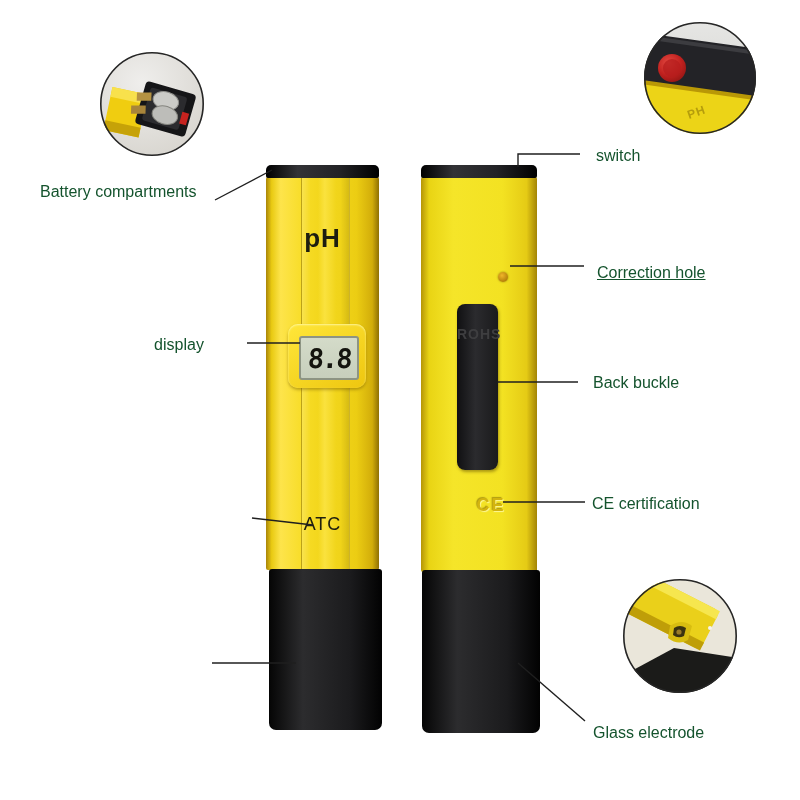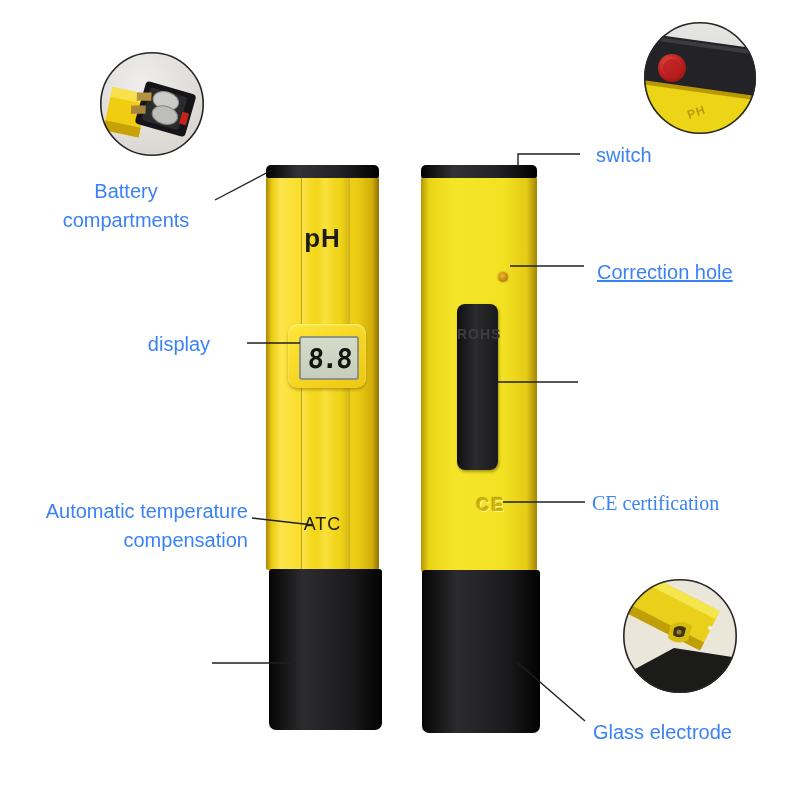--- a/index.html
+++ b/index.html
@@ -4,29 +4,29 @@
 <style>
   html,body{margin:0;padding:0;background:#fff;}
   .stage{position:relative;width:800px;height:800px;background:#ffffff;overflow:hidden;
          font-family:"Liberation Sans",sans-serif;color:#262626;}
 
   
   .leaders{position:absolute;left:0;top:0;z-index:5;pointer-events:none;}
   .leaders line,.leaders polyline{stroke:#1f1f1f;stroke-width:1.4;fill:none;}
 
   
-  .callout{position:absolute;font-size:20px;line-height:29px;color:#3b82f6;z-index:6;}
-  .cl-battery{left:40px;top:177px;width:172px;text-align:center;}
+  .callout{position:absolute;font-size:16px;line-height:29px;color:#14532d;z-index:6;}
+  .cl-battery{left:40px;top:177px;width:172px;text-align:left;}
   .cl-display{left:120px;top:330px;width:118px;text-align:center;}
   .cl-atc{left:8px;top:497px;width:240px;text-align:right;}
   .cl-pencap{left:118px;top:650px;width:90px;}
   .cl-switch{left:596px;top:141px;}
   .cl-correction{left:597px;top:258px;text-decoration:underline;}
   .cl-buckle{left:593px;top:368px;}
-  .cl-ce{left:592px;top:489px;font-family:Liberation Serif, serif;}
+  .cl-ce{left:592px;top:489px;}
   .cl-electrode{left:593px;top:710px;margin-top:8px;}
 
   
   .device{position:absolute;z-index:2;}
   .dev-front{left:266px;top:165px;width:113px;height:565px;}
   .dev-back{left:421px;top:165px;width:116px;height:568px;}
 
   .cap-top{position:absolute;left:0;right:0;top:0;height:13px;border-radius:5px 5px 2px 2px;
            background:linear-gradient(90deg,#000 0%,#333336 28%,#232326 65%,#000 100%);}
   .body-front{position:absolute;left:0;right:0;top:12px;height:393px;border-radius:2px;
@@ -200,19 +200,19 @@
         <path d="M52 50 Q58 46 64 50 L62 58 Q56 61 51 57 Z" fill="#3a3310"></path>
         <circle cx="57" cy="54" r="2.6" fill="#9a7c28"></circle>
         <circle cx="88" cy="50" r="2" fill="#f5f3ee"></circle>
       </g>
       <circle cx="58" cy="58" r="56.2" fill="none" stroke="#262626" stroke-width="1.6"></circle>
     </svg>
   </div>
 
   <div class="callout cl-battery">Battery compartments</div>
   <div class="callout cl-display">display</div>
-  <div class="callout cl-atc">Automatic temperature compensation</div>
   <div class="callout cl-switch">switch</div>
   <div class="callout cl-correction">Correction hole</div>
+  <div class="callout cl-buckle">Back buckle</div>
   <div class="callout cl-ce">CE certification</div>
   <div class="callout cl-electrode">Glass electrode</div>
 
 </div>
 
 </body></html>

